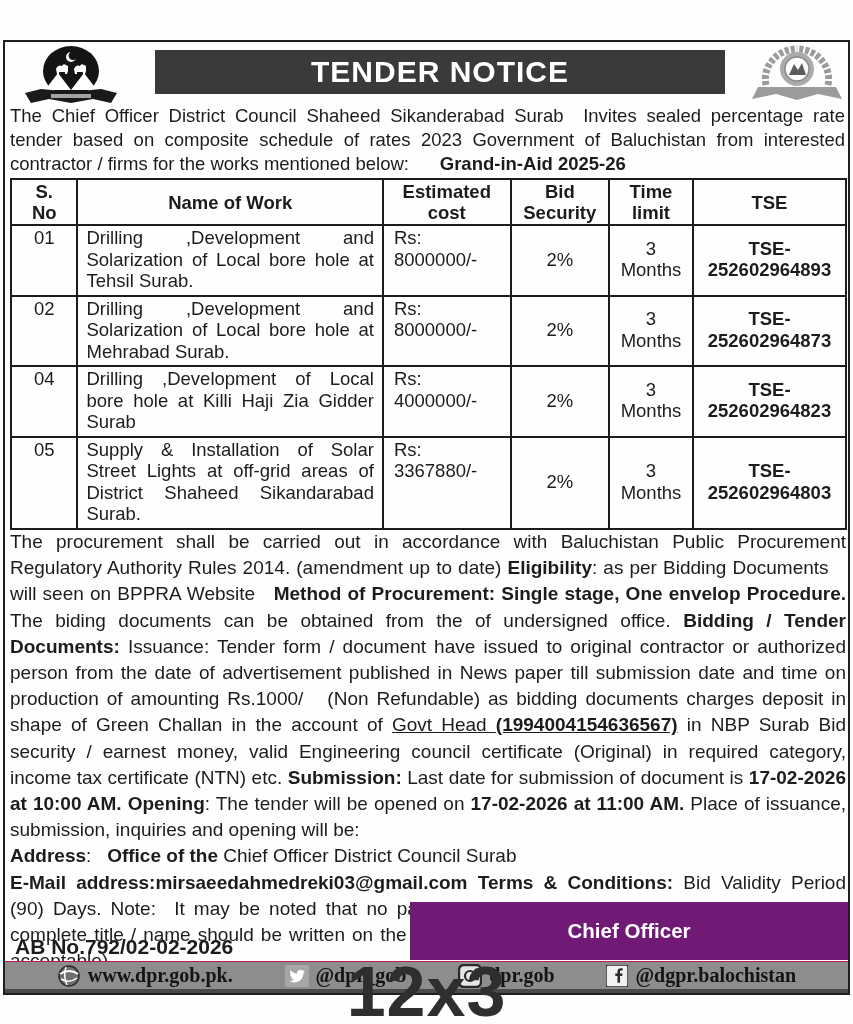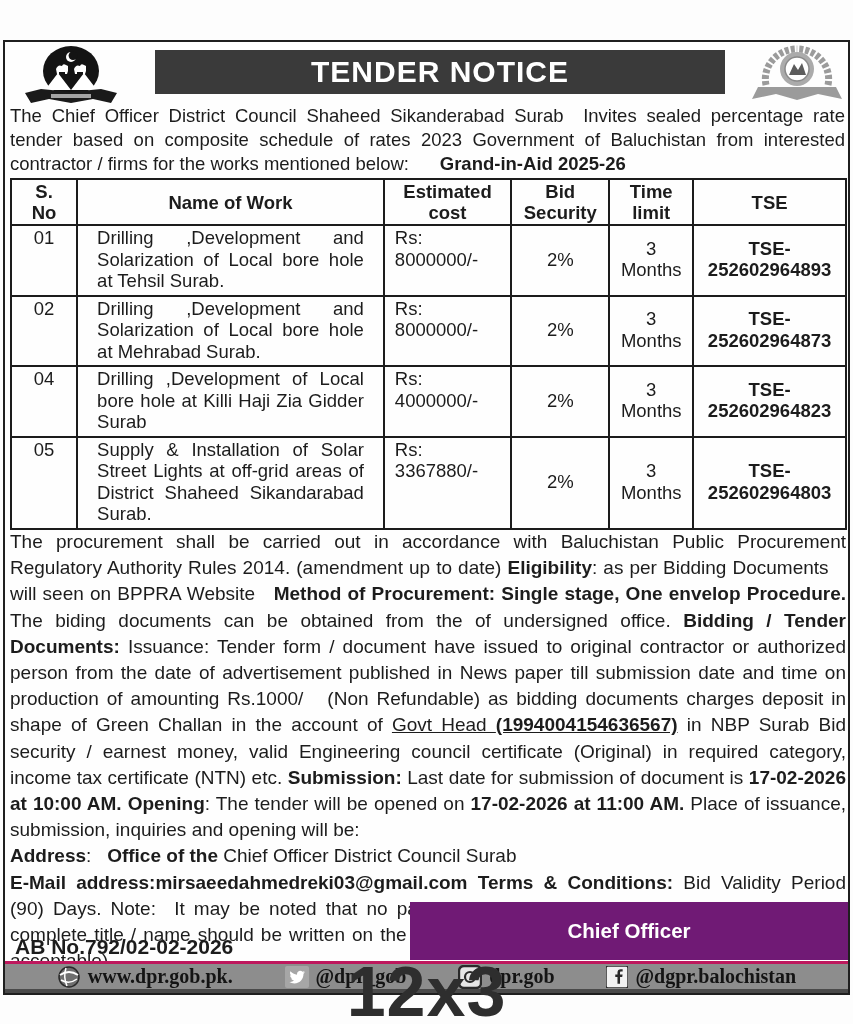--- a/index.html
+++ b/index.html
@@ -19,38 +19,38 @@
   .intro { position:absolute; left:5px; top:62px; width:835px;
            font-size:18.5px; line-height:24px; text-align:justify; }
 
   
   table.wt { position:absolute; left:5px; top:136px; width:837px; border-collapse:collapse;
              font-size:18.5px; }
   .wt th, .wt td { border:2px solid #1c1c1c; }
   .wt th { font-weight:bold; text-align:center; height:46px; line-height:21px; white-space:pre-line; }
   .wt td { line-height:21.5px; padding:1px 4px 3px; }
   .wt td.c-sno  { text-align:center; vertical-align:top; width:72px; }
-  .wt td.c-name { text-align:justify; vertical-align:top; width:332px; padding:1px 19px 3px; }
+  .wt td.c-name { text-align:justify; vertical-align:top; width:332px; padding:1px 8px 3px; }
   .wt td.c-cost { text-align:left; vertical-align:top; width:132px; padding-left:10px; }
   .wt td.c-bid  { text-align:center; vertical-align:middle; width:102px; }
   .wt td.c-time { text-align:center; vertical-align:middle; width:86px; white-space:pre-line; }
   .wt td.c-tse  { text-align:center; vertical-align:middle; width:156px; font-weight:bold; white-space:pre-line; }
 
   .terms { position:absolute; left:5px; top:487px; width:836px;
            font-size:19px; line-height:26.2px; text-align:justify; }
 
   .ab-no { position:absolute; left:10px; top:893px; font-size:21px; font-weight:bold; }
 
   .sig-box { position:absolute; left:405px; top:860px; width:438px; height:58px;
              background:#701a75; color:#ffffff; display:flex; flex-direction:column;
              align-items:center; justify-content:center; font-weight:bold; font-size:20.5px;
              line-height:26px; text-align:center; }
 
   .footer-bar { position:absolute; left:0px; bottom:0px; width:843px; height:32px;
-                background:#8d8d8d; border-top:3px solid #be185d; border-bottom:4px solid #4a4a4a;
+                background:#8d8d8d; border-top:1px solid #be185d; border-bottom:4px solid #4a4a4a;
                 display:flex; align-items:center; justify-content:space-evenly;
                 font-family:"Liberation Serif", serif; font-weight:bold; font-size:20px; color:#141414; }
   .footer-item { display:flex; align-items:center; gap:7px; }
   .footer-item svg { display:block; }
 
   .sponsor { position:absolute; left:0; top:952px; width:100%; text-align:center;
              font-size:70px; font-weight:bold; color:#2e2e2e; letter-spacing:1px;
              font-family:"Liberation Sans", sans-serif; }
 </style>
 </head>

